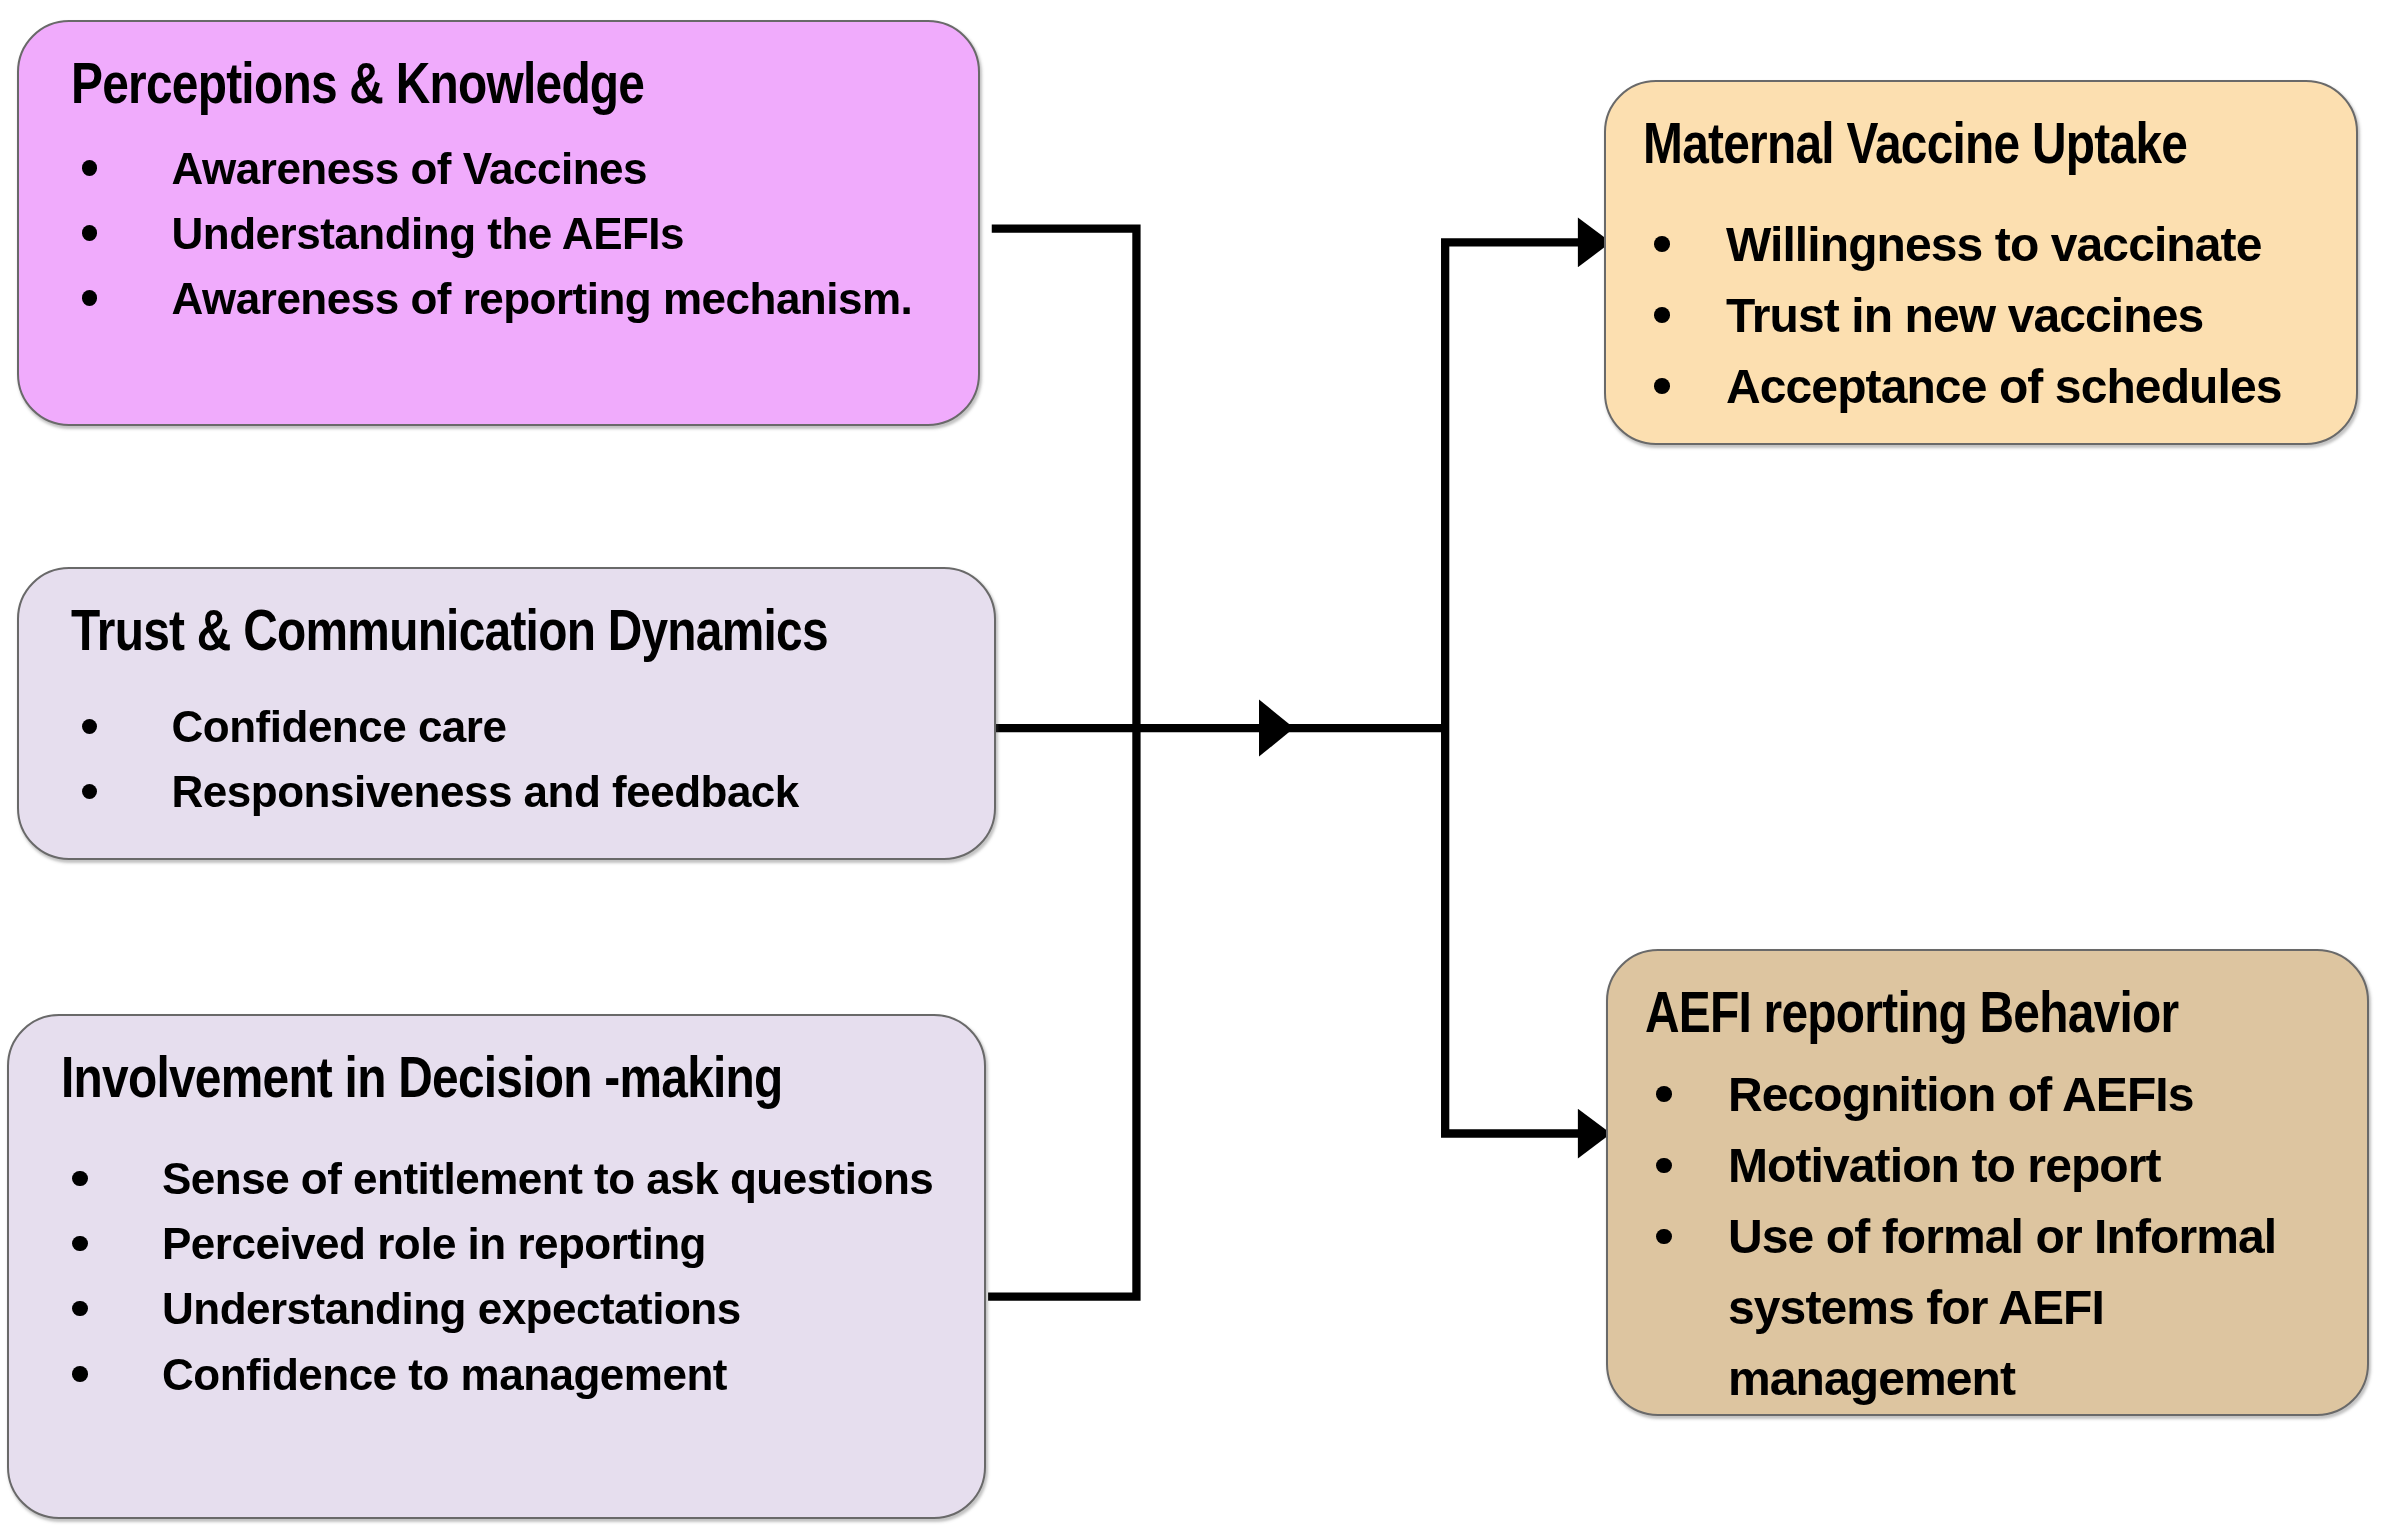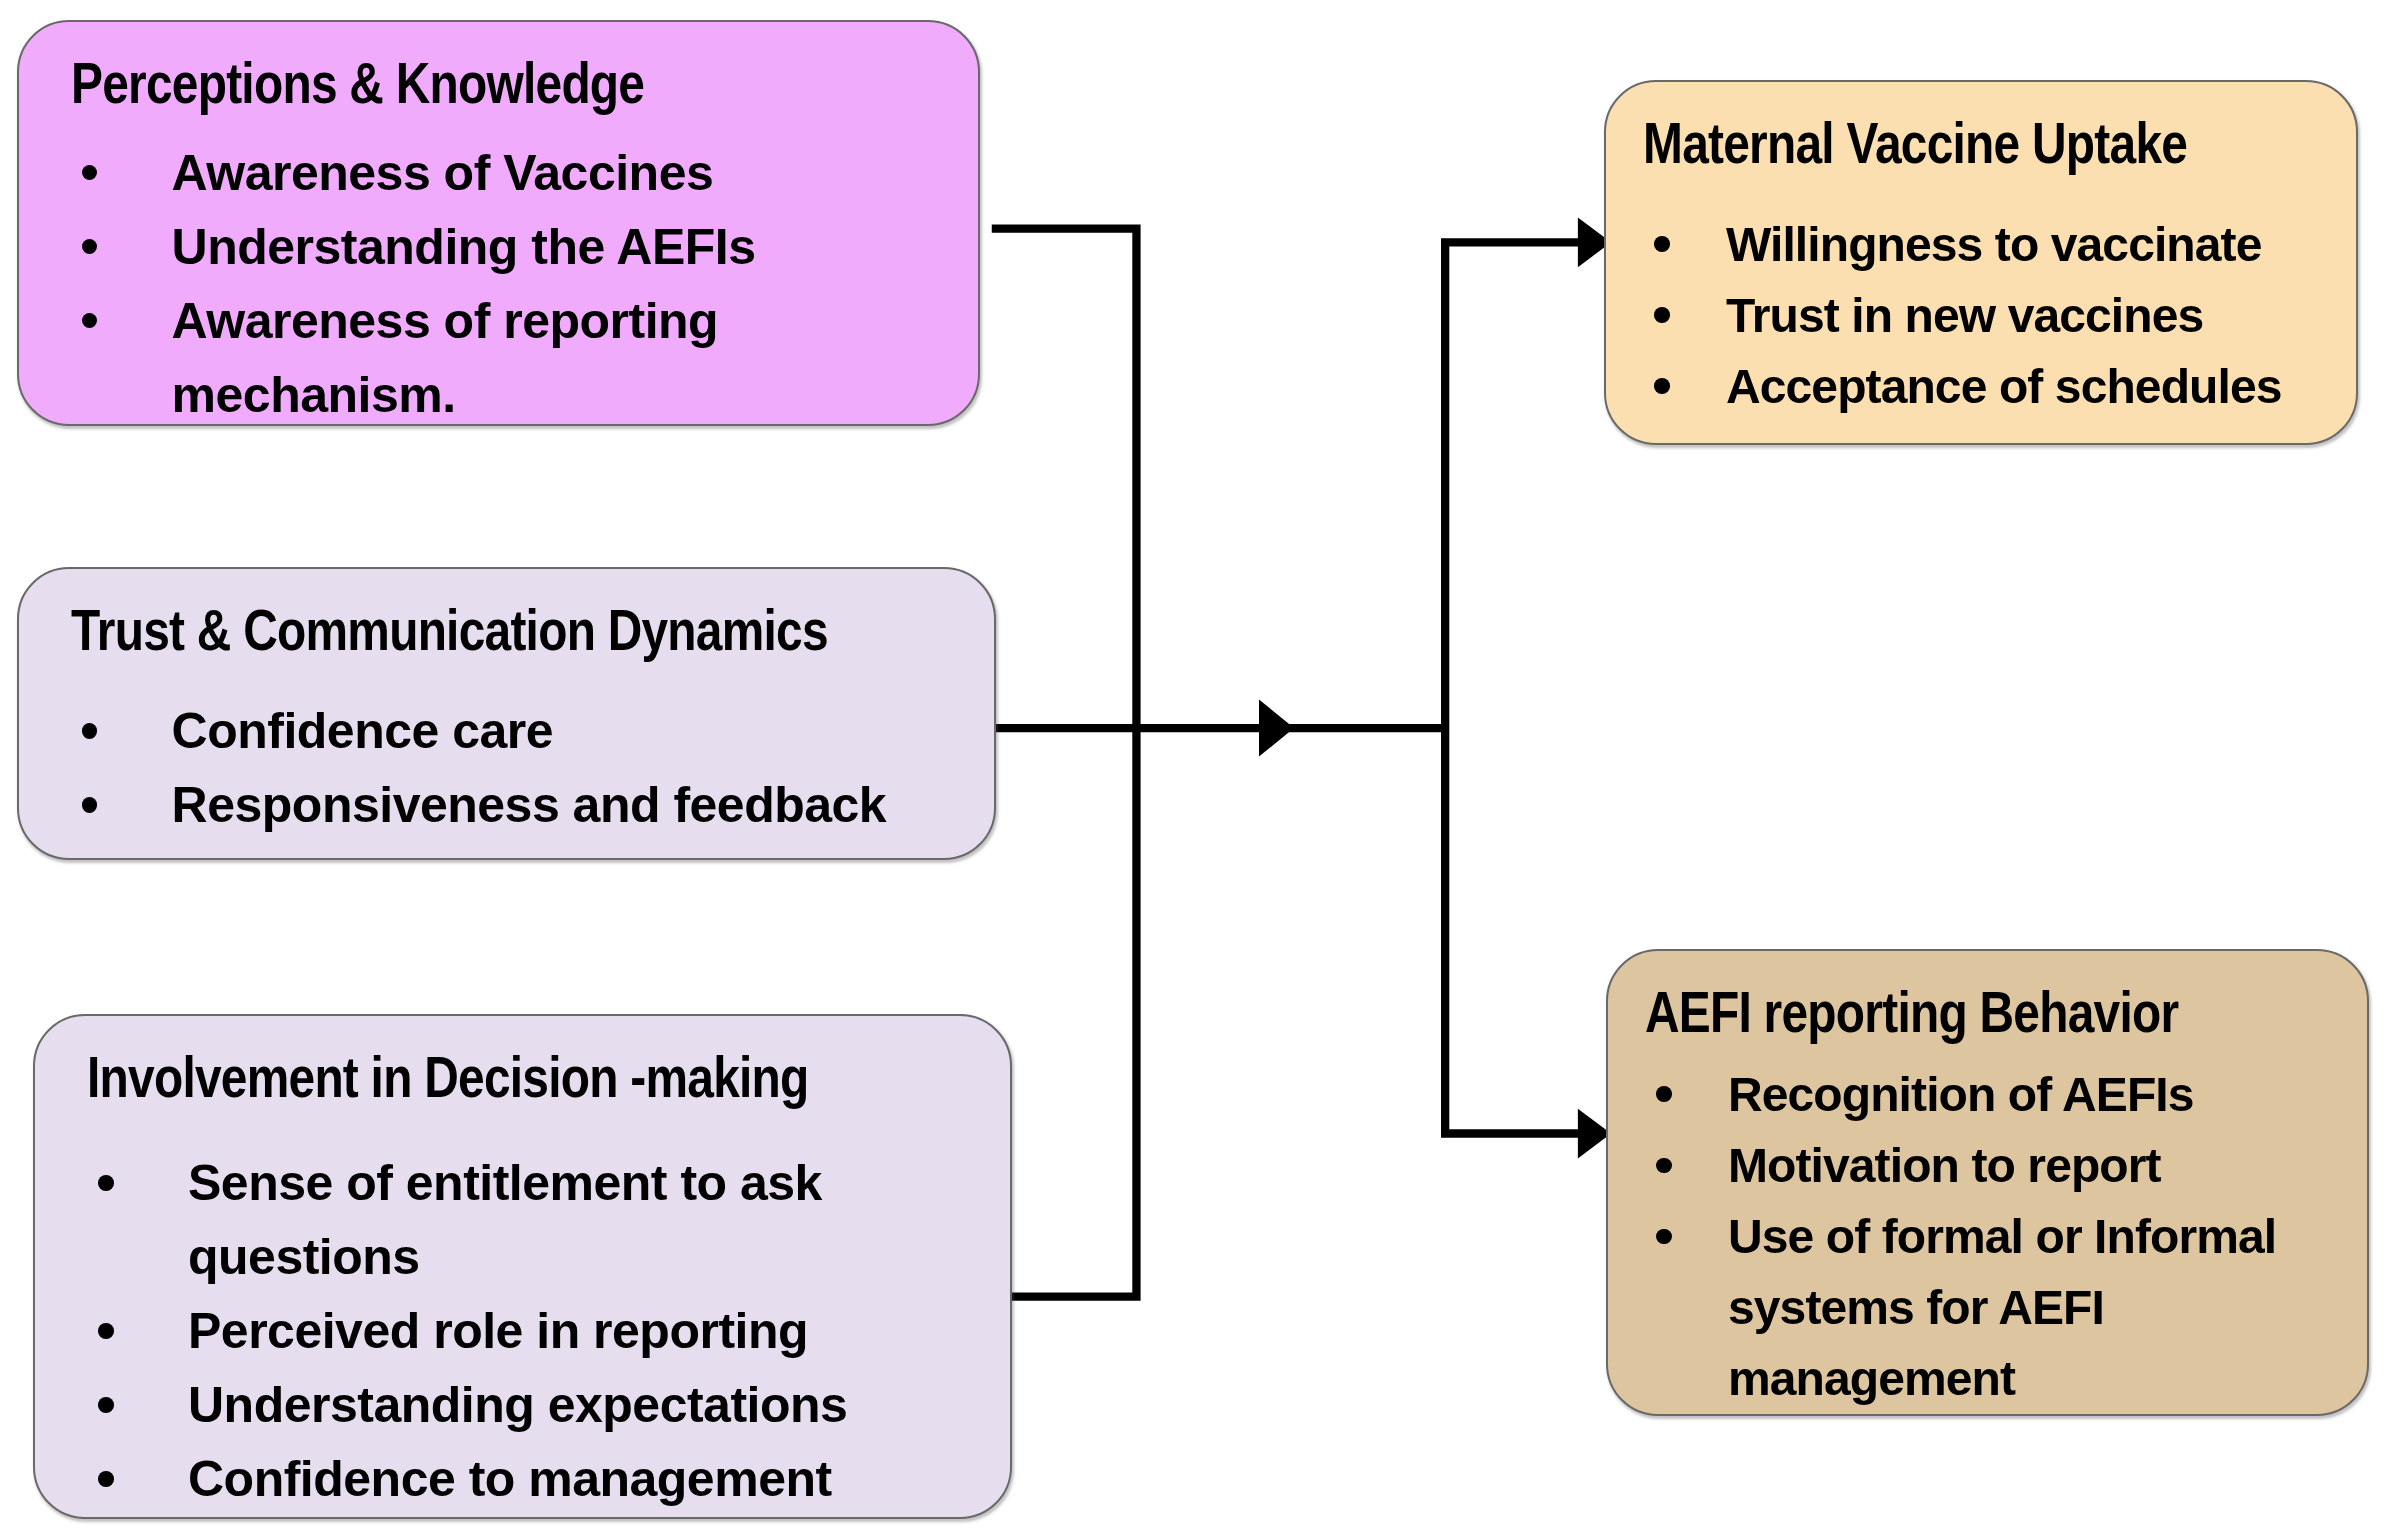--- a/index.html
+++ b/index.html
@@ -26,21 +26,21 @@
     letter-spacing: -0.9px;
     line-height: 1.25;
     white-space: nowrap;
     transform: scaleX(0.84);
     transform-origin: 0 50%;
   }
   ul.bullets {
     list-style: none;
     margin: 22px 0 0 0;
     padding: 0;
-    font-size: 50px;
+    font-size: 44px;
     font-weight: 700;
     letter-spacing: -0.5px;
     line-height: 1.48;
   }
   .box--right ul.bullets { font-size: 48px; letter-spacing: -0.9px; }
   ul.bullets li {
     position: relative;
     padding-left: 101px;
   }
   .box--right ul.bullets li { padding-left: 83px; }
@@ -83,21 +83,21 @@
 </div>
 
 <div class="box" style="left: 16.6px; top: 567px; width: 979px; height: 293px; background-color: rgb(230, 222, 238);">
   <div class="box-title">Trust &amp; Communication Dynamics</div>
   <ul class="bullets" style="margin-top:28px;">
     <li>Confidence care</li>
     <li>Responsiveness and feedback</li>
   </ul>
 </div>
 
-<div class="box" style="left: 33px; top: 1014px; width: 979px; height: 505px; background-color: rgb(230, 222, 238);">
+<div class="box" style="left: 7px; top: 1014px; width: 979px; height: 505px; background-color: rgb(230, 222, 238);">
   <div class="box-title">Involvement in Decision -making</div>
   <ul class="bullets" style="margin-top:33px;">
     <li>Sense of entitlement to ask questions</li>
     <li>Perceived role in reporting</li>
     <li>Understanding expectations</li>
     <li>Confidence to management</li>
   </ul>
 </div>
 
 <div class="box box--right" style="left: 1604px; top: 80px; width: 754px; height: 365px; background-color: rgb(252, 223, 176);">

